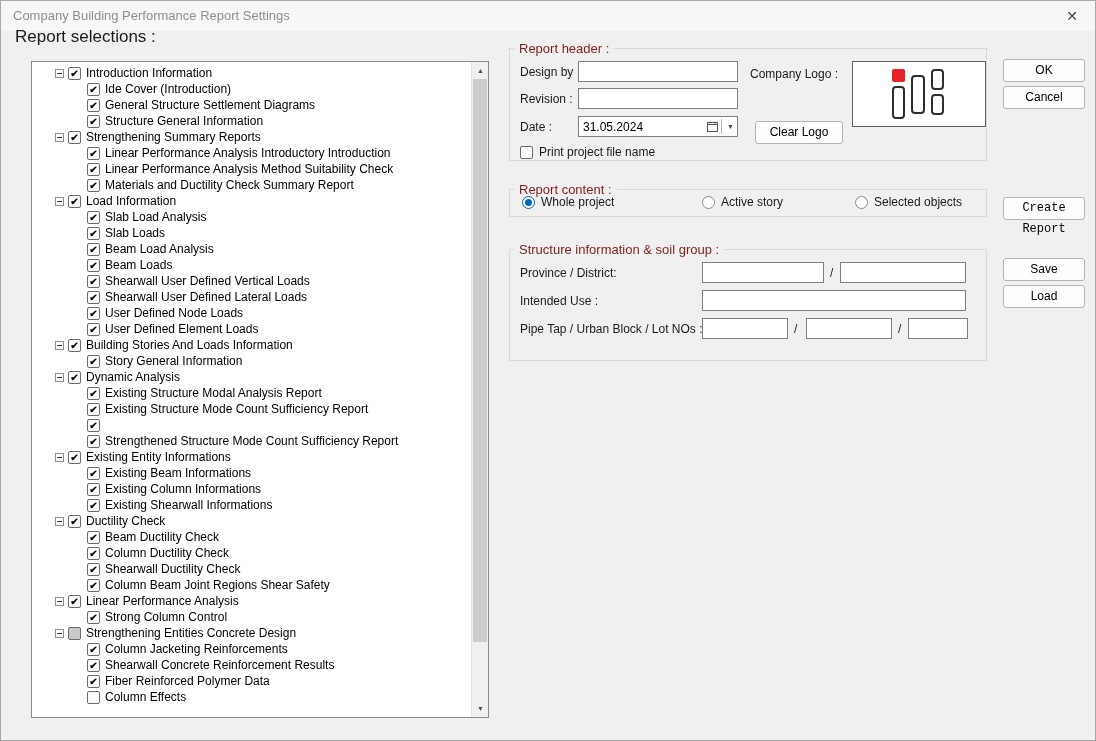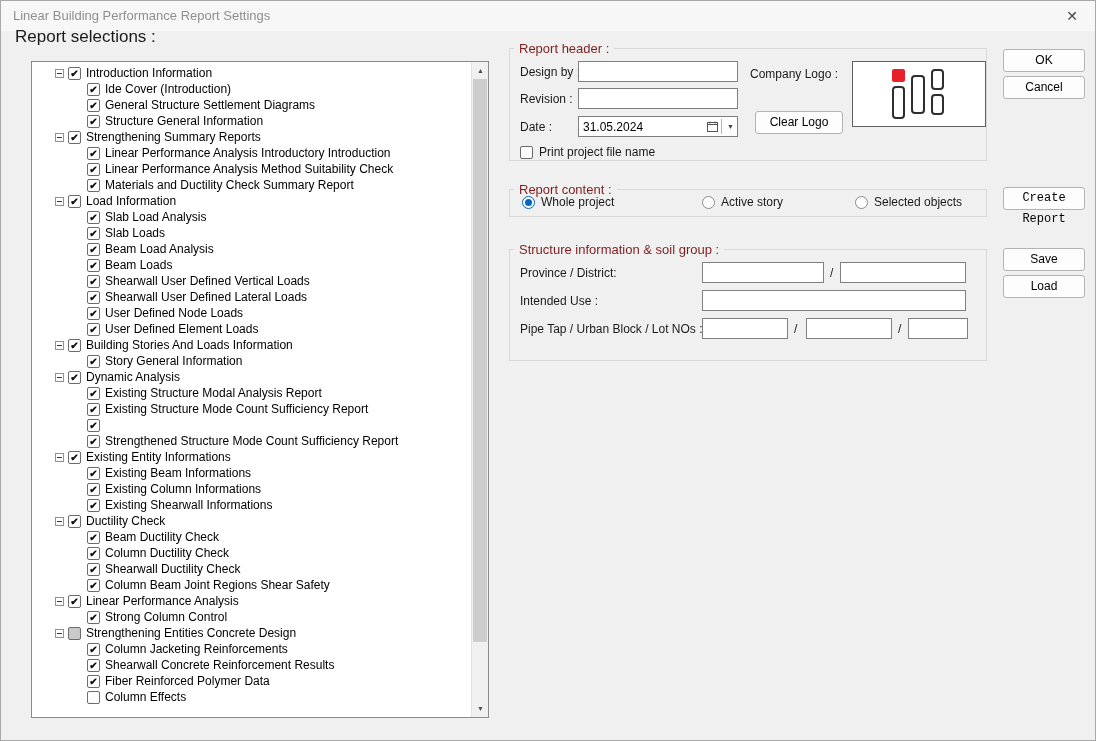--- a/index.html
+++ b/index.html
@@ -66,21 +66,21 @@
   .lg { position:absolute; border:2px solid #2e2e2e; border-radius:4px; }
   .lg-red { left:0; top:0; width:13px; height:13px; background:var(--logo-red,#e62129); border:none; border-radius:2px; }
   .lg-a { left:0; top:17px; width:13px; height:33px; }
   .lg-b { left:19px; top:6px; width:14px; height:39px; }
   .lg-c { left:39px; top:0; width:13px; height:21px; }
   .lg-d { left:39px; top:25px; width:13px; height:21px; }
 
   
   .btn { position:absolute; height:23px; background:#fdfdfd; border:1px solid #b3b3b3; border-radius:3px;
          font-family:"Liberation Sans", sans-serif; font-size:12px; color:#000; text-align:center;
-         line-height:21px; cursor:default; }
+         line-height:21px; cursor:default;margin-top:10px; }
   .side-btn { left:1002px; width:82px; }
   .btn-ok { top:48px; } .btn-cancel { top:75px; } .btn-create { top:186px;font-family:Liberation Mono, monospace; }
   .btn-save { top:247px; } .btn-load { top:274px; }
   .btn-clearlogo { left:245px; top:62px; width:88px; }
 
   
   .form-check { position:absolute; left:10px; top:96px; display:flex; align-items:center; }
   .form-check .cb { margin-right:6px; }
   .form-check-label { font-size:12px; color:#1a1a1a; }
 
@@ -94,21 +94,21 @@
   .r1 { left:12px; } .r2 { left:192px;justify-content:space-between; } .r3 { left:345px; }
 
   .sep { position:absolute; font-size:12px; color:#1a1a1a; }
 </style>
 </head>
 <body>
 
 <div class="window">
 
   <div class="titlebar">
-    <span class="title-text">Linear Building Performance Report Settings</span>
+    <span class="title-text">Company Building Performance Report Settings</span>
     <span class="close-btn">✕</span>
   </div>
 
   <div class="tree-panel-label">Report selections :</div>
   <div class="tree-box">
     <div class="tree-rows" id="tree-rows">
 
     <div class="tree-row" style="padding-left: 22px;">
       <span class="expander"></span>
       <span class="cb checked">✔</span>

